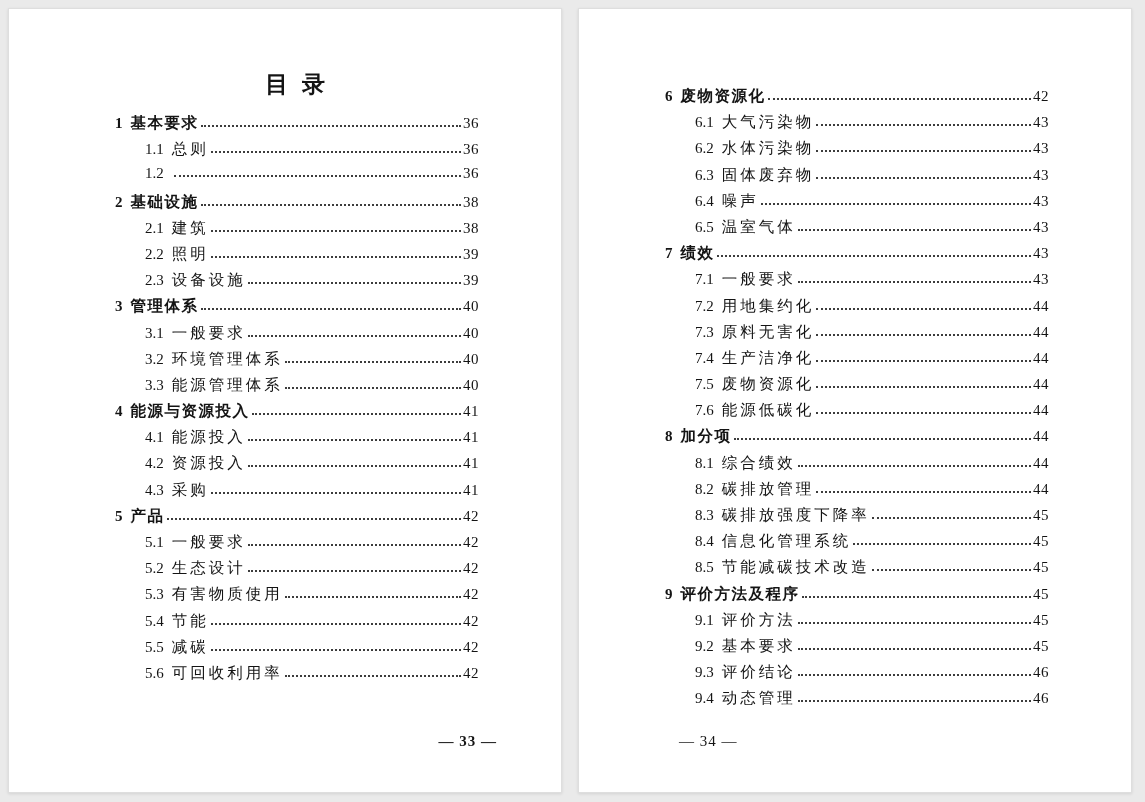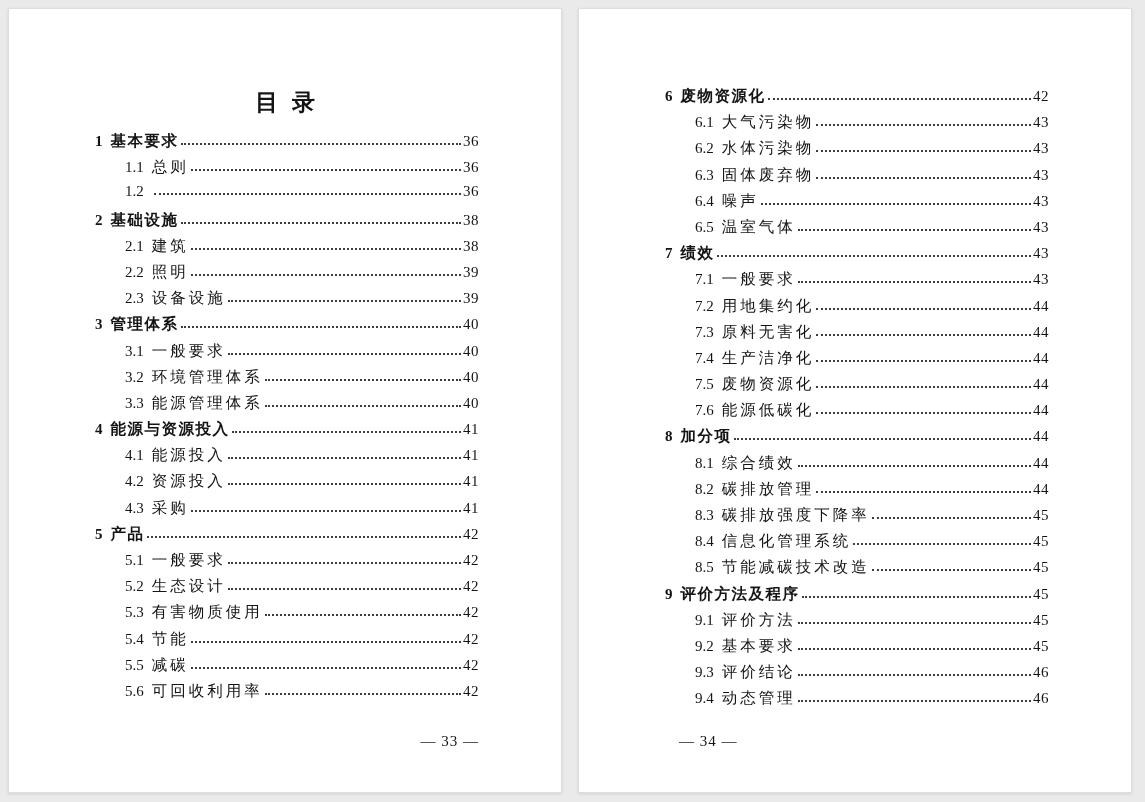--- a/index.html
+++ b/index.html
@@ -26,21 +26,21 @@
     box-shadow: 0 1px 3px rgba(0,0,0,0.10);
   }
   .page-left  { left: 8px; }
   .page-right { left: 578px; }
 
   .content {
     position: absolute;
     top: 0; left: 0; right: 0; bottom: 0;
     padding: 0 82px 0 86px;
   }
-  .page-left  .content { padding-top: 80px; }
+  .page-left  .content { padding-top: 62px; margin-left: 20px; }
   .page-right .content { padding-top: 77px; }
 
   .toc-title {
     text-align: center;
     font-size: 23px;
     font-weight: bold;
     letter-spacing: 4px;
     white-space: pre;
     line-height: 28px;
     height: 28px;
@@ -86,21 +86,21 @@
     text-align: right;
   }
 
   .footer {
     position: absolute;
     top: 724px;
     font-size: 15px;
     letter-spacing: 1px;
     white-space: pre;
   }
-  .page-left  .footer { right: 82px; }
+  .page-left  .footer { right: 64px; font-weight: bold; }
   .page-right .footer { left: 100px; }
 </style>
 </head>
 <body style="background: rgb(234, 234, 234); color: rgb(20, 20, 20);">
 
 <div class="page page-left" style="background: rgb(255, 255, 255);">
   <div class="content">
     <div class="toc-title">目 录</div>
     <div class="toc-list" id="toc-list-left">
         <div class="toc-row l1">

